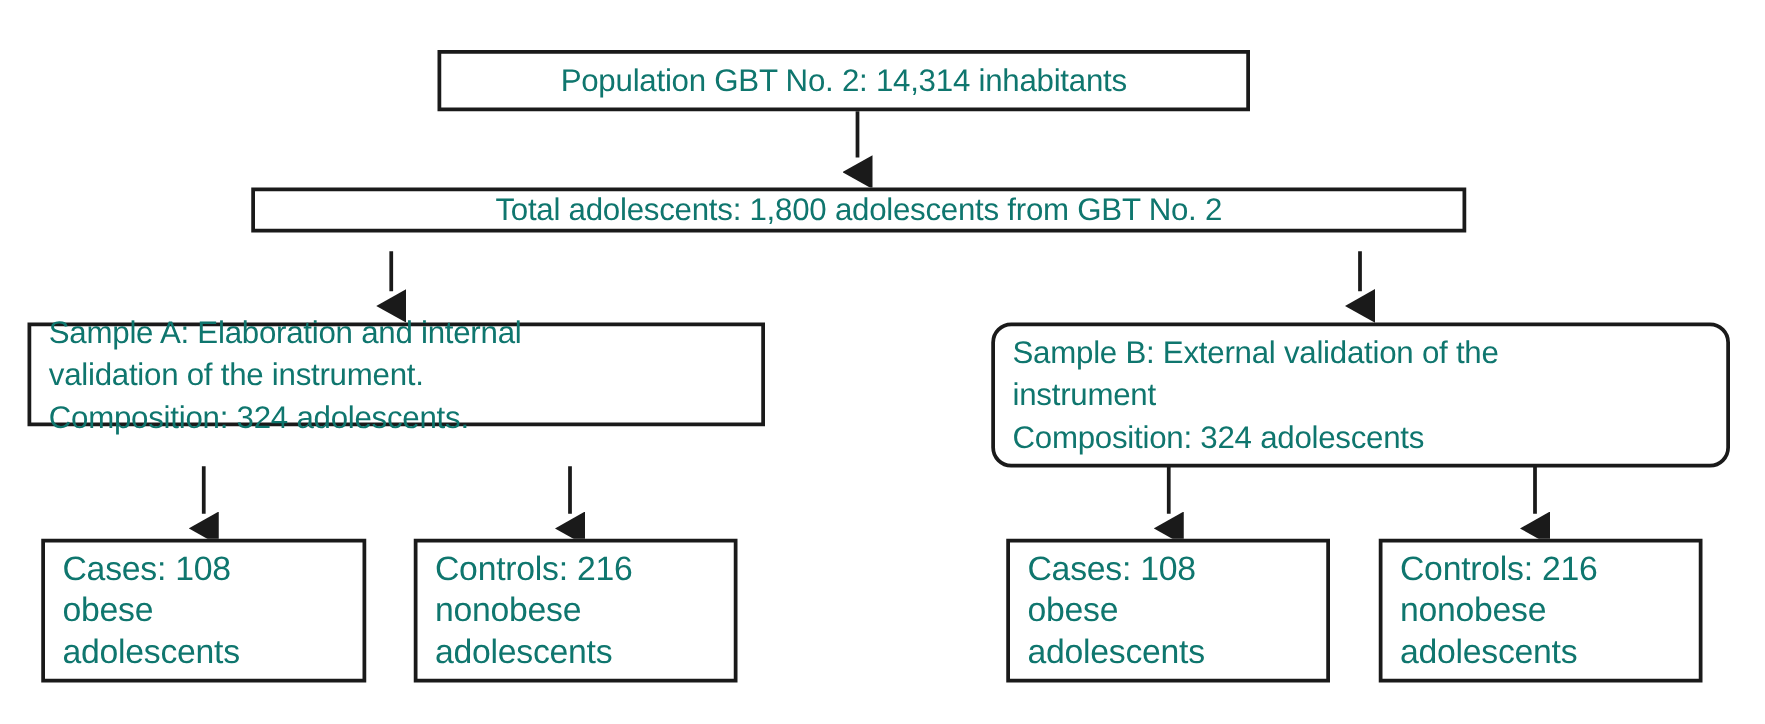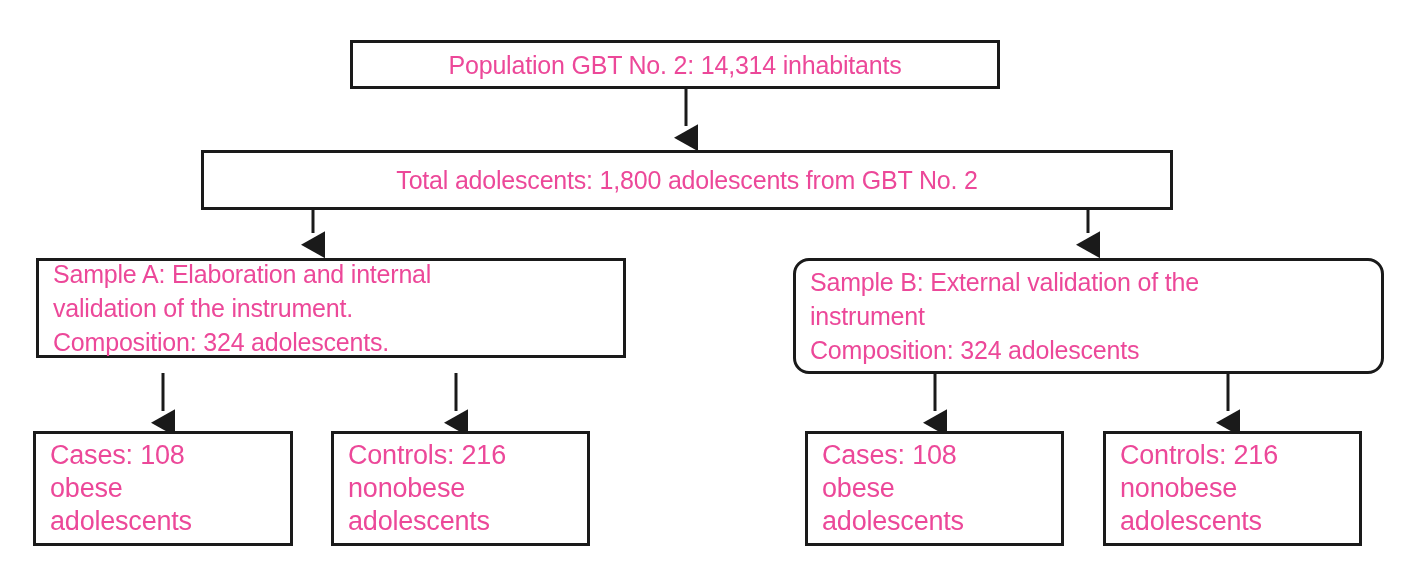--- a/index.html
+++ b/index.html
@@ -36,21 +36,21 @@
     justify-content: center;
   }
   .node-box.centered {
     align-items: center;
     text-align: center;
   }
   .node-text {
     font-family: "Liberation Sans", sans-serif;
     font-size: 25px;
     line-height: 34px;
-    color: #ec4899;
+    color: #0f766e;
     white-space: pre-line;
     letter-spacing: -0.2px;
   }
   .node-box.left-aligned .node-text {
     text-align: left;
     padding-left: 14px;
     padding-right: 8px;
   }
   .node-box.centered .node-text {
     padding: 0 10px;
@@ -84,25 +84,25 @@
 
     <line x1="935" y1="373" x2="935" y2="411" stroke="#1a1a1a" stroke-width="3" marker-end="url(#arrowhead)"></line>
 
     <line x1="1228" y1="373" x2="1228" y2="411" stroke="#1a1a1a" stroke-width="3" marker-end="url(#arrowhead)"></line>
   </svg>
 
   <div class="node-box centered" style="left:350px; top:40px; width:650px; height:49px;">
     <div class="node-text">Population GBT No. 2: 14,314 inhabitants</div>
   </div>
 
-  <div class="node-box centered" style="left:201px; top:150px; width:972px; height:60px;">
+  <div class="node-box centered" style="left:201px; top:150px; width:972px; height:36px;">
     <div class="node-text">Total adolescents: 1,800 adolescents from GBT No. 2</div>
   </div>
 
-  <div class="node-box left-aligned" style="left:36px; top:258px; width:590px; height:100px;">
+  <div class="node-box left-aligned" style="left:22px; top:258px; width:590px; height:83px;">
     <div class="node-text">Sample A: Elaboration and internal
 validation of the instrument.
 Composition: 324 adolescents.</div>
   </div>
 
   <div class="node-box left-aligned" style="left:793px; top:258px; width:591px; height:116px;border-radius:16px;">
     <div class="node-text">Sample B: External validation of the
 instrument
 Composition: 324 adolescents</div>
   </div>

